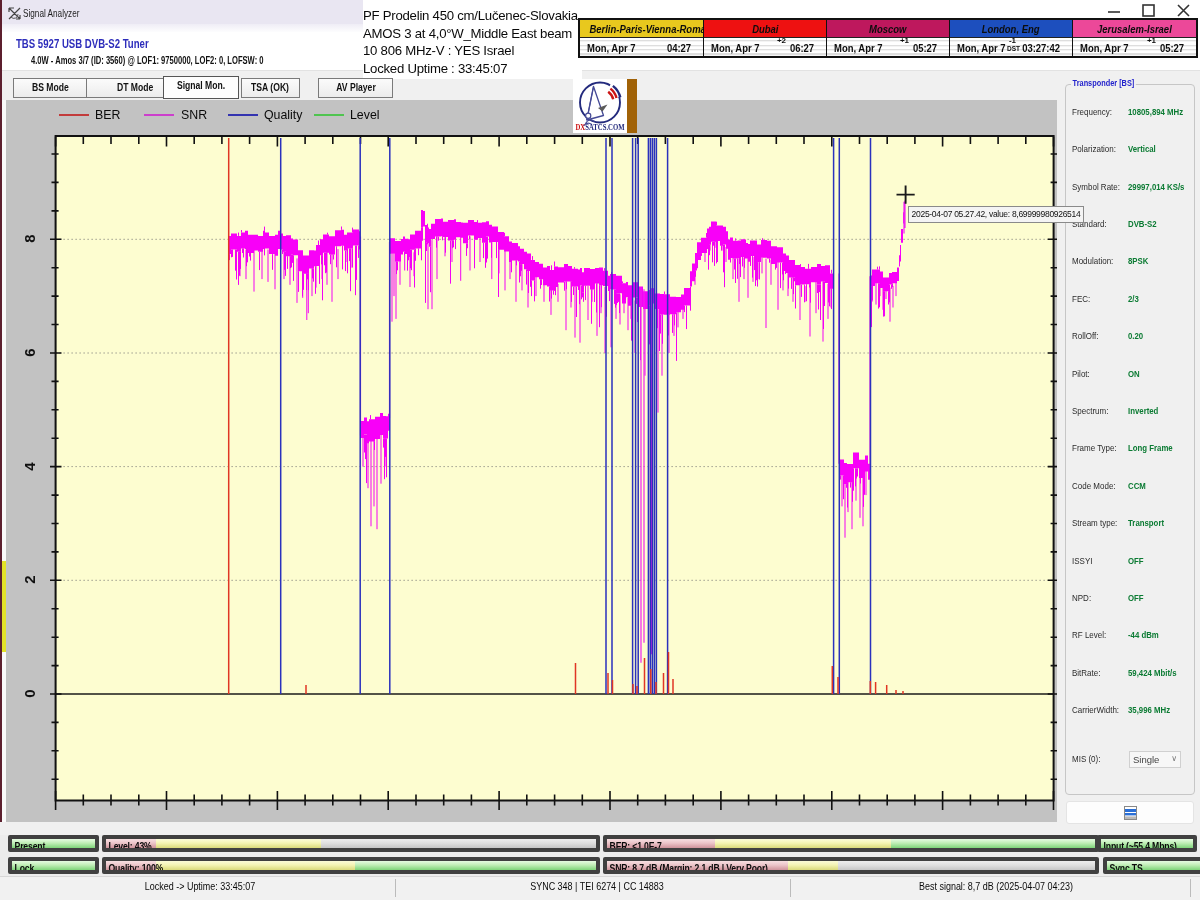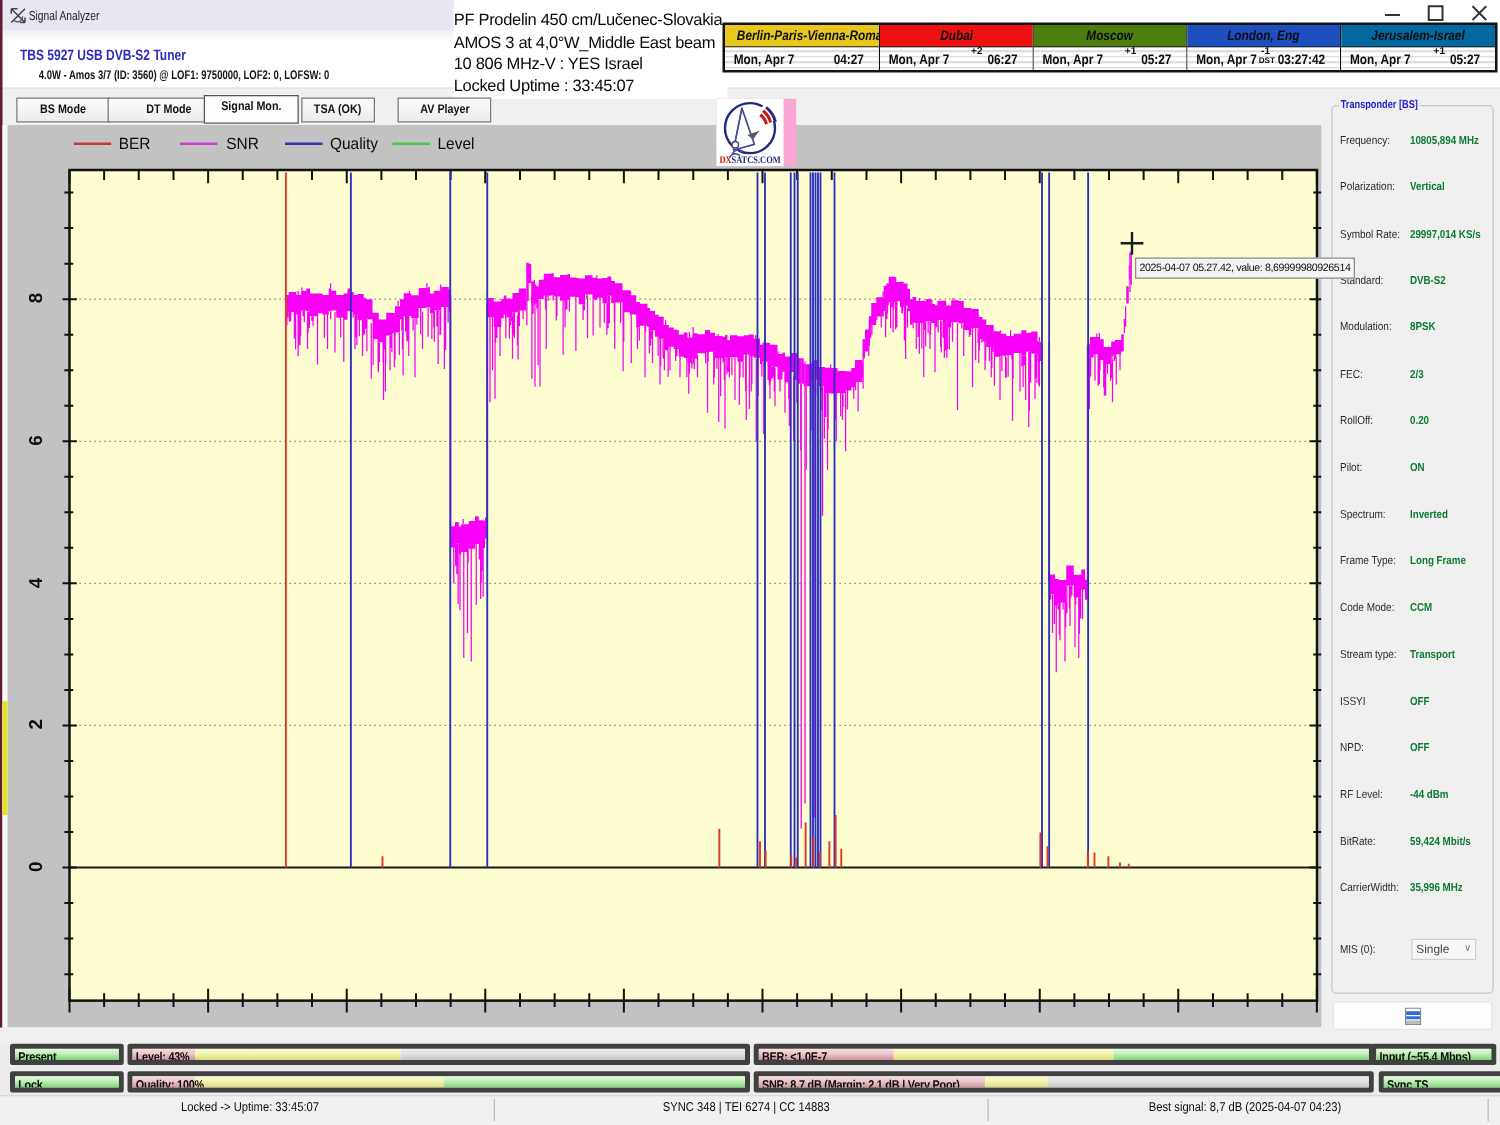--- a/index.html
+++ b/index.html
@@ -15,21 +15,21 @@
 .tab{position:absolute;top:78px;height:20px;background:linear-gradient(#fbfbfb,#ececec);border:1px solid #7a7a7a;font-size:10px;font-weight:bold;color:#111;text-align:center;line-height:18px}
 .tab i{display:inline-block;font-style:normal;transform:scaleX(0.86)}
 .tab.active{top:76px;height:23px;background:#fdfdfd;border:1.5px solid #555;z-index:3}
 #maroon{left:0;top:0;width:2px;height:832px;background:#5c1f2e}
 #lefty{left:2px;top:561px;width:3.5px;height:91px;background:#e3e229}
 #rightbg{left:1057px;top:100px;width:143px;height:735px;background:#f0f0f0}
 #botbg{left:0;top:822px;width:1200px;height:13px;background:#f0f0f0}
 #leftbg{left:2px;top:100px;width:4px;height:722px;background:#fafafa}
 .legline{position:absolute;top:114px;height:2px;width:30px}
 .legtxt{position:absolute;top:107px;font-size:13px;color:#0a0a0a;transform:scaleX(0.95);transform-origin:0 50%}
-#logo{left:573px;top:79px;width:64px;height:54px;background:#f9a8d4}
+#logo{left:573px;top:79px;width:64px;height:54px;background:#a16207}
 #panel{left:1065px;top:84px;width:130px;height:711px;border:1px solid #c6c6c6;border-radius:4px}
 #panlabel{left:1071px;top:78px;font-size:9.2px;font-weight:bold;color:#2222cc;background:#f0f0f0;padding:0 2px;z-index:2;transform:scaleX(0.8);transform-origin:0 50%}
 .plab{position:absolute;left:1072px;font-size:9.2px;color:#2b2b2b;transform:scaleX(0.87);transform-origin:0 50%;white-space:nowrap}
 .pval{position:absolute;left:1128px;font-size:9.2px;font-weight:bold;color:#0b7b33;transform:scaleX(0.85);transform-origin:0 50%;white-space:nowrap}
 #mis{left:1129px;top:751px;width:52px;height:17px;background:#f7f7f7;border:1px solid #d0d0d0;font-size:9.5px;color:#444;padding:2px 3px}
 #misv{position:absolute;right:3px;top:2px;font-size:8px;color:#777}
 #savebox{left:1066px;top:801px;width:128px;height:23px;background:#fdfdfd;border:1px solid #e4e4e4;border-radius:3px}
 #clock{left:578px;top:18px;width:620px;height:40px;border:2px solid #111;display:flex}
 .ccell{position:relative;width:124px;border-right:1px solid #111;display:flex;flex-direction:column}
 .ccell:last-child{border-right:none}
@@ -131,38 +131,38 @@
     </div>
 <div class="ccell">
       <div class="chead" style="background:#ee1111"><i>Dubai</i></div>
 <div class="ctime">
         <span class="cdate"><b>Mon, Apr 7</b></span>
         <span class="coff" style="right:40px">+2</span>
         <span class="chm"><b>06:27</b></span>
       </div>
     </div>
 <div class="ccell">
-      <div class="chead" style="background:#4d7c0f"><i>Moscow</i></div>
+      <div class="chead" style="background:#be185d"><i>Moscow</i></div>
 <div class="ctime">
         <span class="cdate"><b>Mon, Apr 7</b></span>
         <span class="coff" style="right:40px">+1</span>
         <span class="chm"><b>05:27</b></span>
       </div>
     </div>
 <div class="ccell">
       <div class="chead" style="background:#1d4fbe"><i>London, Eng</i></div>
 <div class="ctime">
         <span class="cdate"><b>Mon, Apr 7</b></span>
         <span class="coff" style="right:56px;top:-2px">-1</span>
         <span style="position:absolute;right:52px;top:7px;font-size:6.5px;font-weight:bold">DST</span>
         <span class="chm"><b>03:27:42</b></span>
       </div>
     </div>
 <div class="ccell">
-      <div class="chead" style="background:#0369a1"><i>Jerusalem-Israel</i></div>
+      <div class="chead" style="background:#ec4899"><i>Jerusalem-Israel</i></div>
 <div class="ctime">
         <span class="cdate"><b>Mon, Apr 7</b></span>
         <span class="coff" style="right:40px">+1</span>
         <span class="chm"><b>05:27</b></span>
       </div>
     </div>
 </div>
 <div id="panlabel" class="abs">Transponder [BS]</div>
 <div id="panel" class="abs"></div>
 <div class="plab" style="top:106.5px">Frequency:</div>

